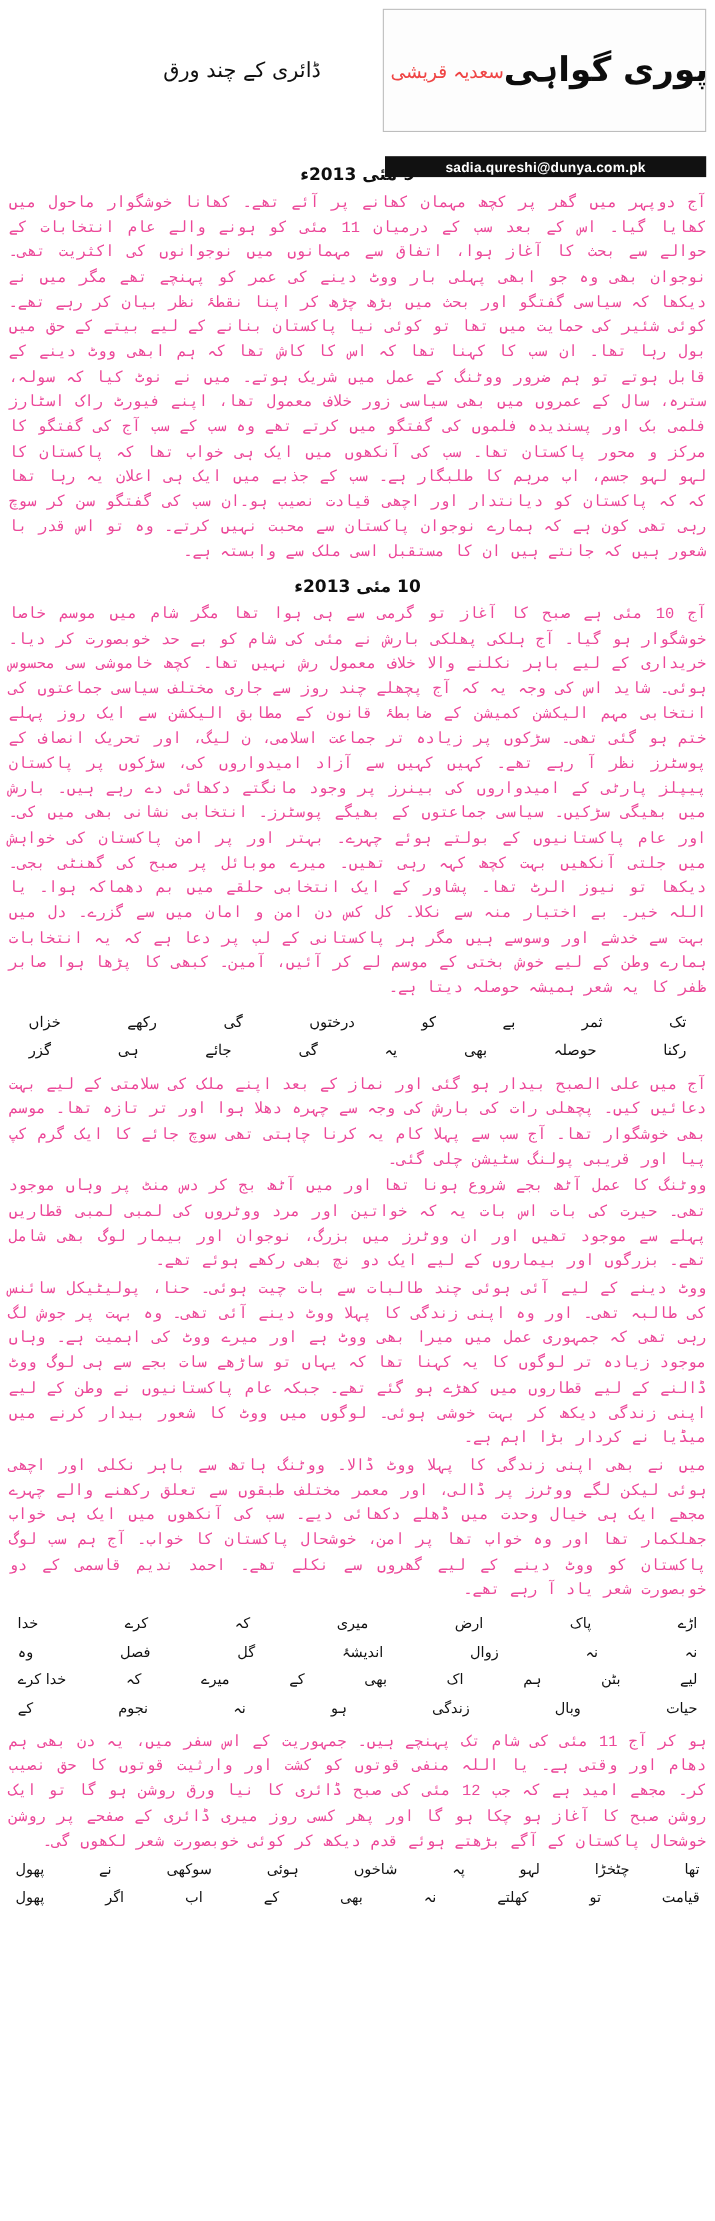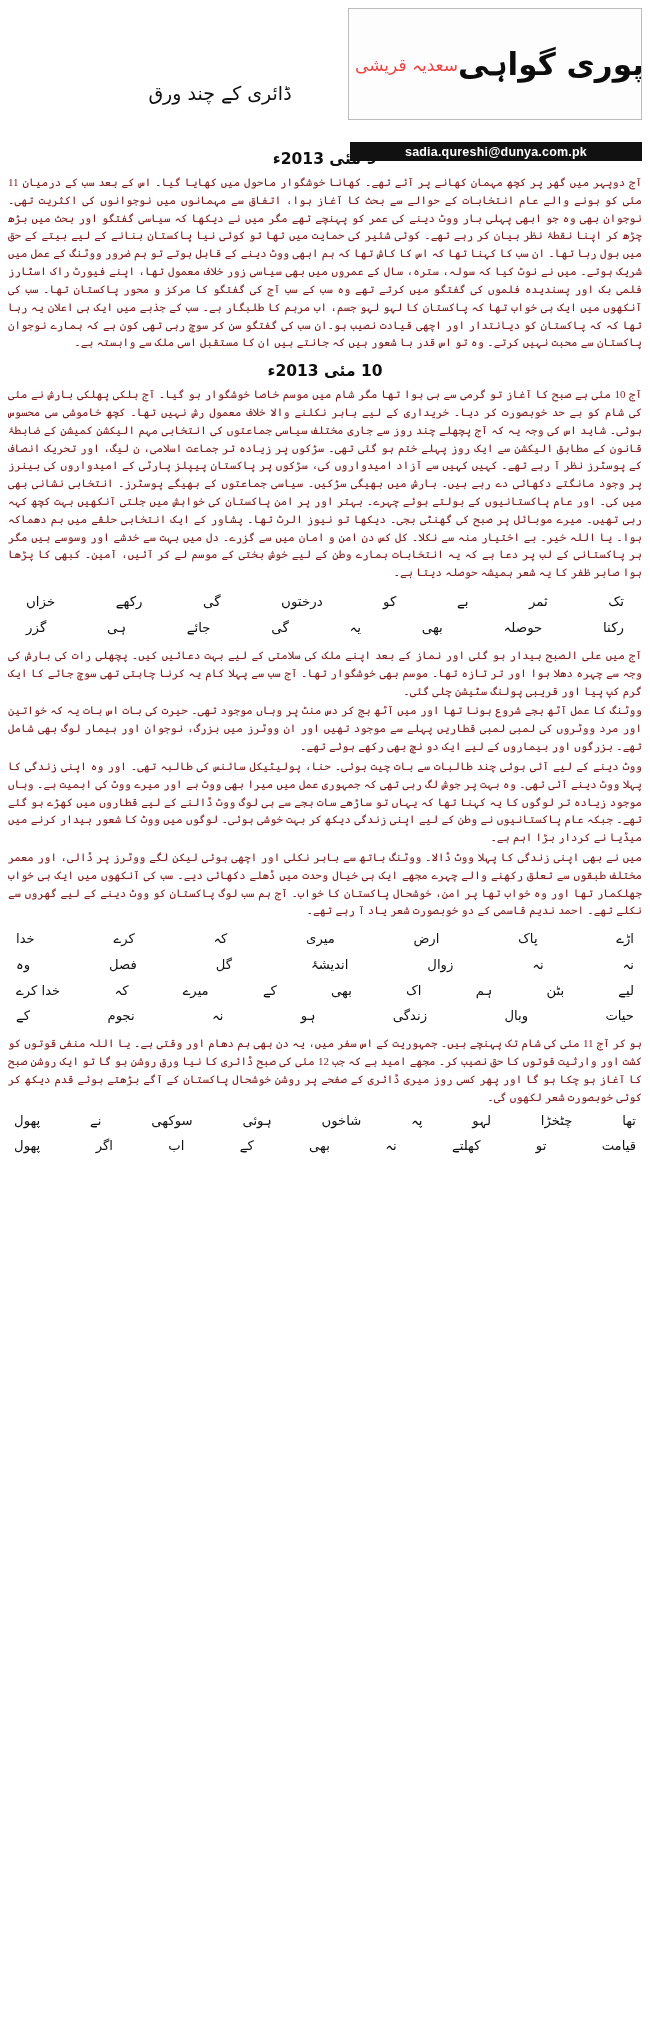--- a/index.html
+++ b/index.html
@@ -164,21 +164,21 @@
     display: flex;
     align-items: center;
     justify-content: center;
     direction: ltr;
     margin-top: 24px;
   }
 
   .column-title {
     position: absolute;
     right: 310px;
-    top: 82px;
+    top: 52px;
     width: 240px;
     text-align: center;
     font-family: "DejaVu Sans", sans-serif;
     font-size: 19px;
     color: #101010;
     white-space: nowrap;
   }
 
   
   .article {
@@ -190,24 +190,24 @@
     text-align: center;
     font-family: "DejaVu Sans", sans-serif;
     font-size: 15.5px;
     font-weight: bold;
     color: #0f0f0f;
     margin: 10px 0 6px 0;
     direction: rtl;
   }
   p.para {
     margin: 0 0 2px 0;
-    font-family: Liberation Serif, serif;
-    font-size: 11px;
+    font-family: Liberation Mono, monospace;
+    font-size: 14px;
     line-height: 1.62;
-    color: #7f1d1d;
+    color: #ec4899;
     text-align: justify;
     text-align-last: right;
     direction: rtl;
     word-spacing: 0.5px;
   }
 
   
   .verse {
     margin: 7px 0 7px 0;
     direction: rtl;

